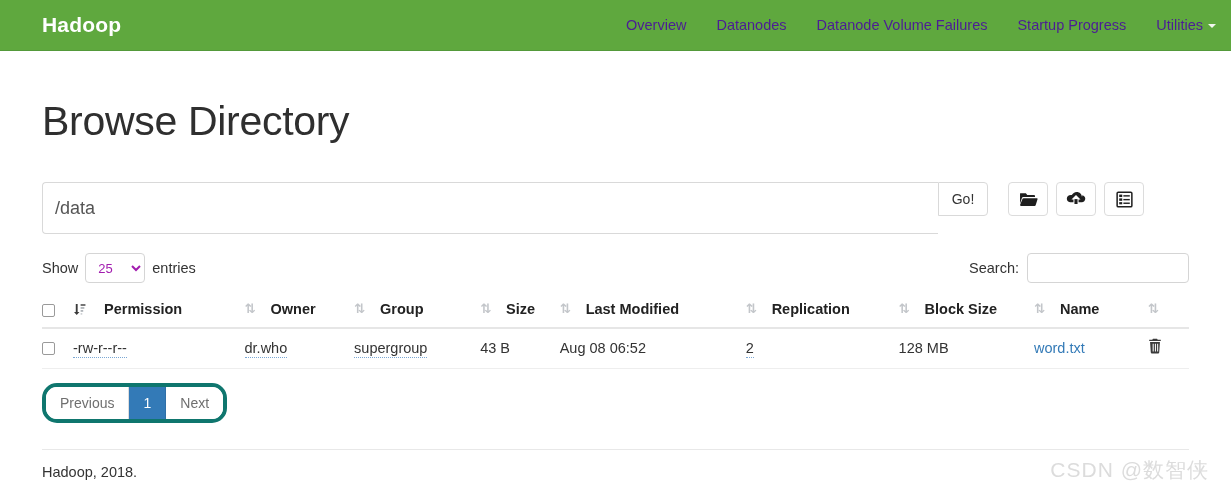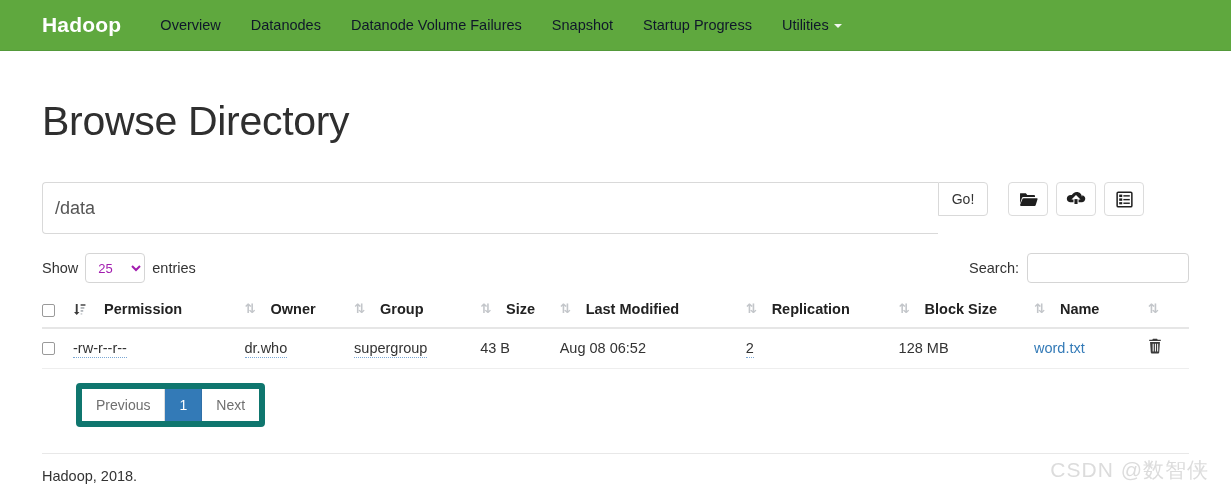--- a/index.html
+++ b/index.html
@@ -14,20 +14,21 @@
   }
 
   
   .navbar {
     height: 51px;
     background: #5FA83E;
     display: flex;
     align-items: center;
     padding: 0 0 0 28px;
     border-bottom: 1px solid #53993a;
+    justify-content: space-between;
   }
   .brand {
     color: #ffffff;
     font-size: 21px;
     font-weight: 600;
     letter-spacing: .2px;
     padding: 0 18px 0 14px;
     line-height: 50px;
     text-decoration: none;
     white-space: nowrap;
@@ -35,21 +36,21 @@
   .nav-links {
     display: flex;
     align-items: center;
     list-style: none;
     margin: 0;
     padding: 0 0 0 6px;
   }
   .nav-links li { display: block; }
   .nav-links a {
     display: block;
-    color: #0f172a;
+    color: #4c1d95;
     font-size: 14.5px;
     text-decoration: none;
     padding: 12px 15px;
     line-height: 19px;
     white-space: nowrap;
   }
   .caret {
     display: inline-block;
     width: 0; height: 0;
     margin-left: 5px;
@@ -256,24 +257,23 @@
     align-items: center;
     justify-content: space-between;
     margin-top: 14px;
   }
   .dt-info {
     font-size: 14.5px;
     color: #333333;
   }
   .pagination {
     display: flex;
-    border-radius: 4px;
+    border-radius: 15px;
     overflow: hidden;
-    border: 6px solid #0f766e;
-    margin-left: 34px;
+    border: 4px solid #0f766e;
   }
   .pagination .pg {
     padding: 7px 14px;
     font-size: 14px;
     color: #6f6f6f;
     background: #ffffff;
     cursor: pointer;
     border-right: 1px solid #dddddd;
     line-height: 18px;
   }
@@ -314,23 +314,20 @@
   <a class="brand" href="#">Hadoop</a>
   <ul class="nav-links">
     <li>
       <a href="#">Overview</a>
     </li>
     <li>
       <a href="#">Datanodes</a>
     </li>
     <li>
       <a href="#">Datanode Volume Failures</a>
-    </li>
-    <li>
-      <a href="#">Snapshot</a>
     </li>
     <li>
       <a href="#">Startup Progress</a>
     </li>
     <li>
       <a href="#"><span>Utilities</span><span class="caret"></span></a>
     </li>
   </ul>
 </div>
 

